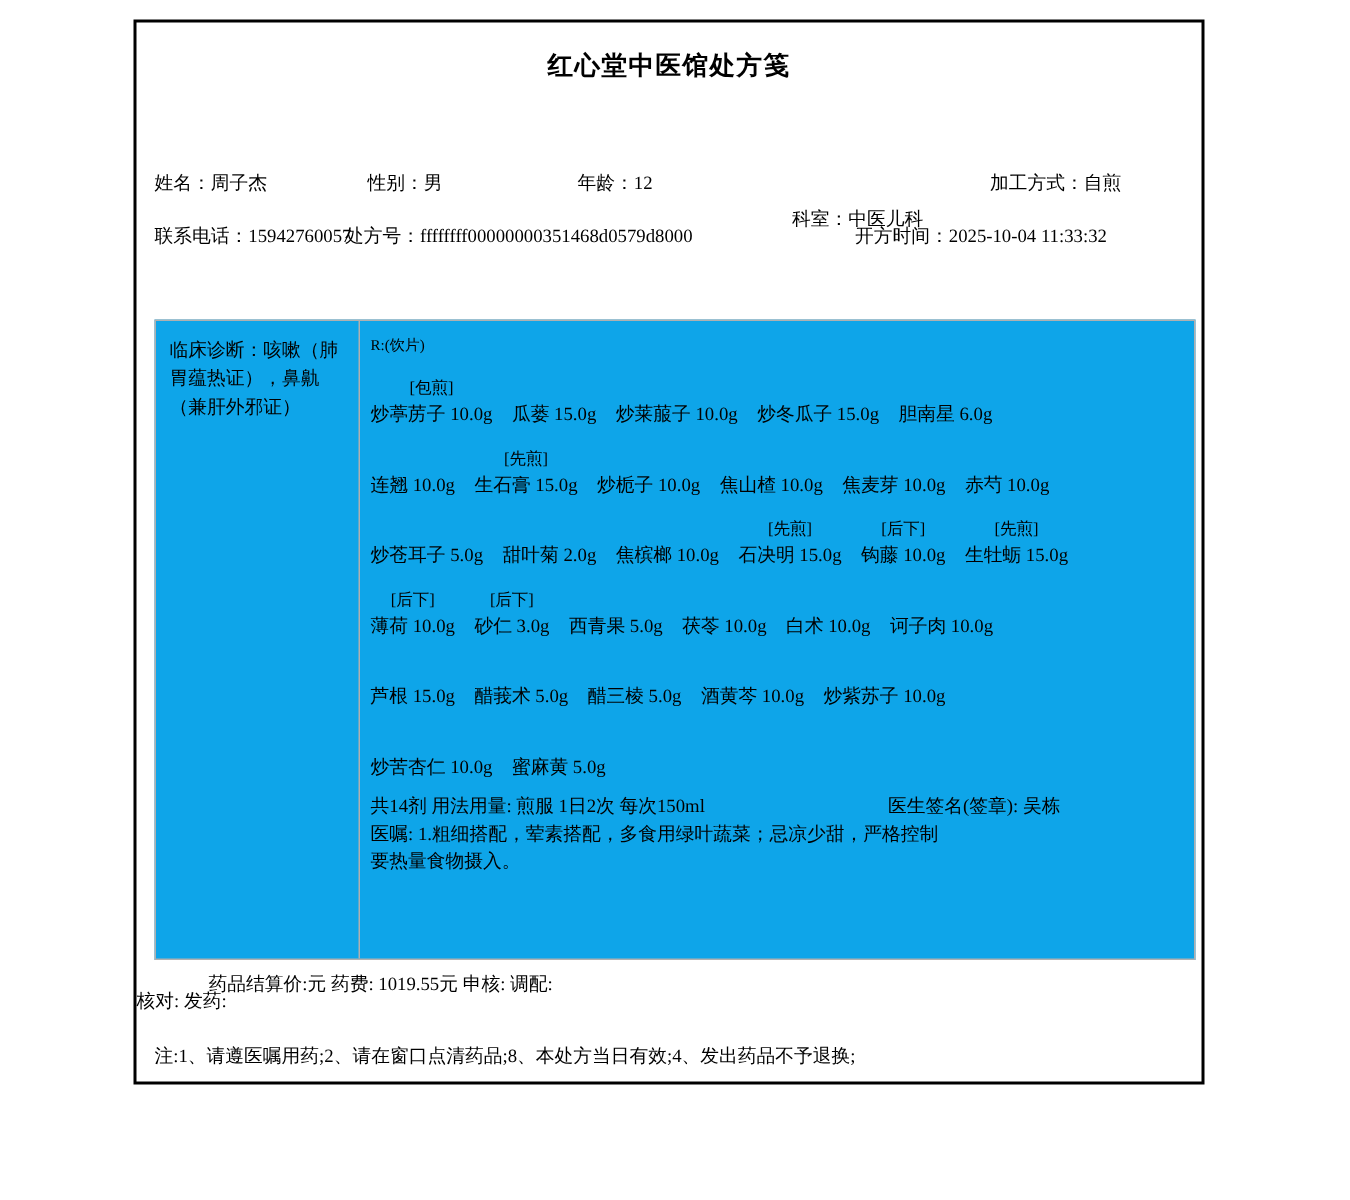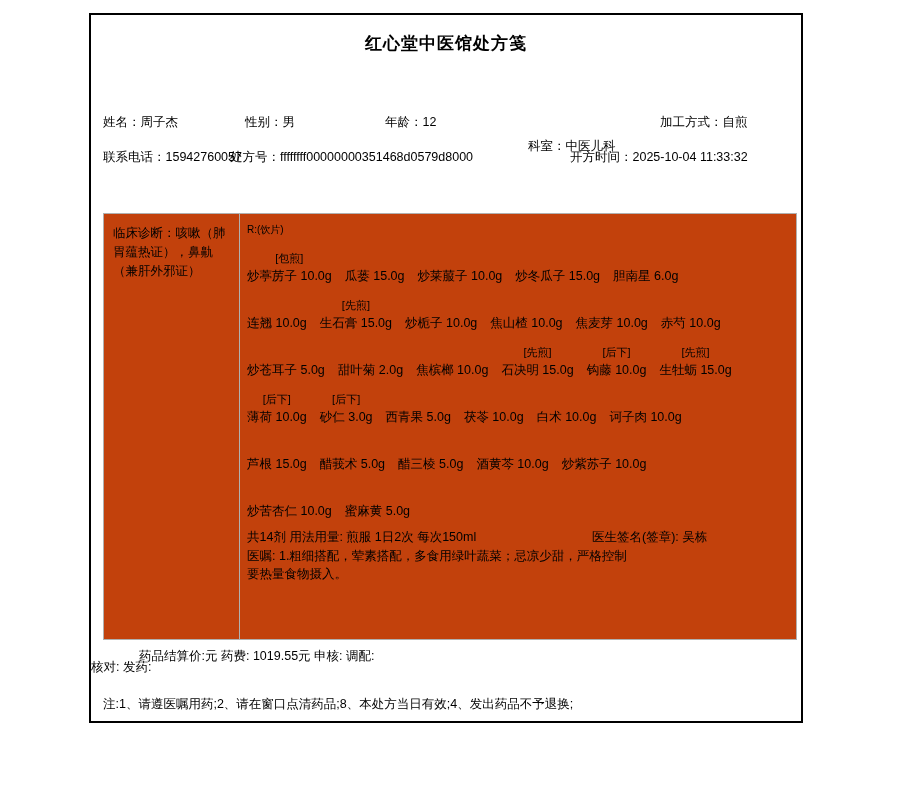--- a/index.html
+++ b/index.html
@@ -1,28 +1,28 @@
 <!DOCTYPE html>
 <html><head>
 <meta charset="utf-8">
 <style>
   html,body{margin:0;padding:0;background:#ffffff;}
   .canvas{position:relative;width:900px;height:800px;background:#ffffff;
-    font-family:Liberation Sans, sans-serif;color:#000;}
+    font-family:Liberation Serif, serif;color:#000;}
   .sheet{position:absolute;left:89px;top:13px;width:714px;height:710px;
     border:2px solid #000;box-sizing:border-box;background:#fff;}
   .title{position:absolute;left:0;top:17px;width:100%;text-align:center;
     font-size:17px;font-weight:bold;letter-spacing:1px;}
   .inforow{position:absolute;left:0;width:100%;height:17px;font-size:12.5px;}
   .inforow .f{position:absolute;white-space:nowrap;}
   .row1{top:99px;} .row2{top:134px;}
   .r1a{left:12px;} .r1b{left:154px;} .r1c{left:294px;} .r1d{left:437px;margin-top:24px;} .r1e{left:569px;}
   .r2a{left:12px;} .r2b{left:139px;} .r2c{left:479px;}
   .rx-table{position:absolute;left:12px;top:198px;width:694px;height:427px;
-    border:1px solid #b0b0b0;box-sizing:border-box;display:flex;background:#c2410c;}
+    border:1px solid #b0b0b0;box-sizing:border-box;display:flex;background:#0ea5e9;}
   .diag-cell{width:136px;box-sizing:border-box;border-right:1px solid #b0b0b0;
     padding:10px 9px;font-size:12.5px;line-height:1.5;}
   .rx-cell{flex:1;position:relative;box-sizing:border-box;padding:7px 4px 0 7px;}
   .rx-header{font-size:10px;height:24px;margin-top:2px;}
   .med-line{position:relative;height:47px;white-space:nowrap;}
   .med-item{display:inline-block;position:relative;padding-top:21px;
     margin-right:13px;font-size:12.5px;}
   .med-item .anno{position:absolute;top:4px;left:50%;transform:translateX(-50%);
     font-size:11px;white-space:nowrap;}
   .rx-bottom{}

